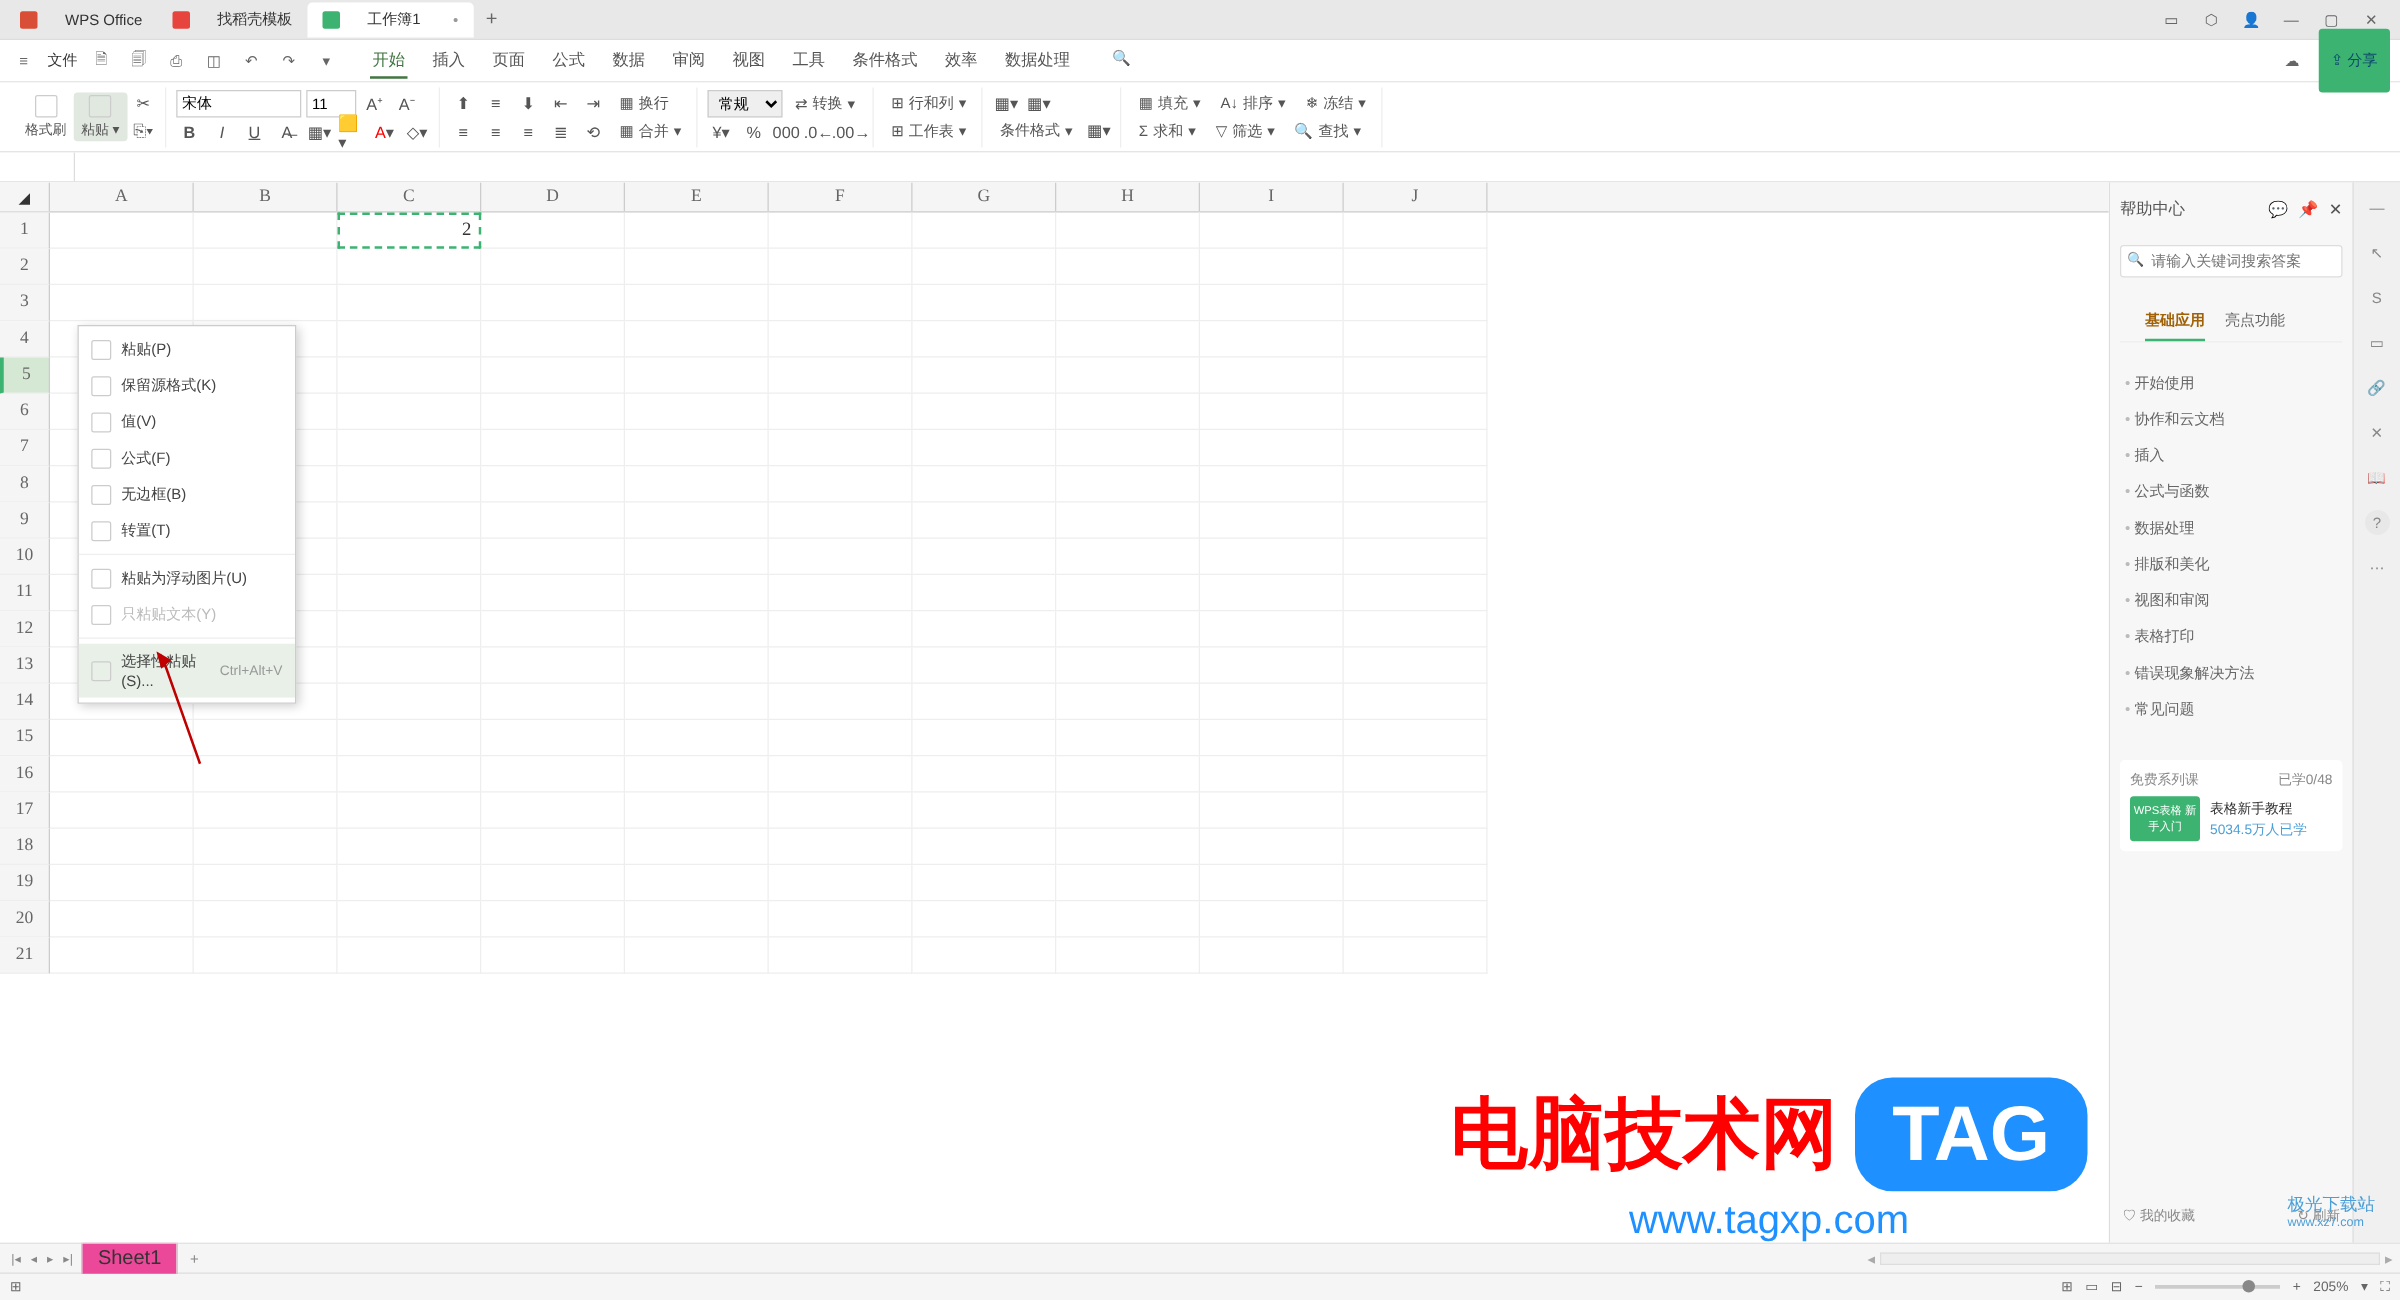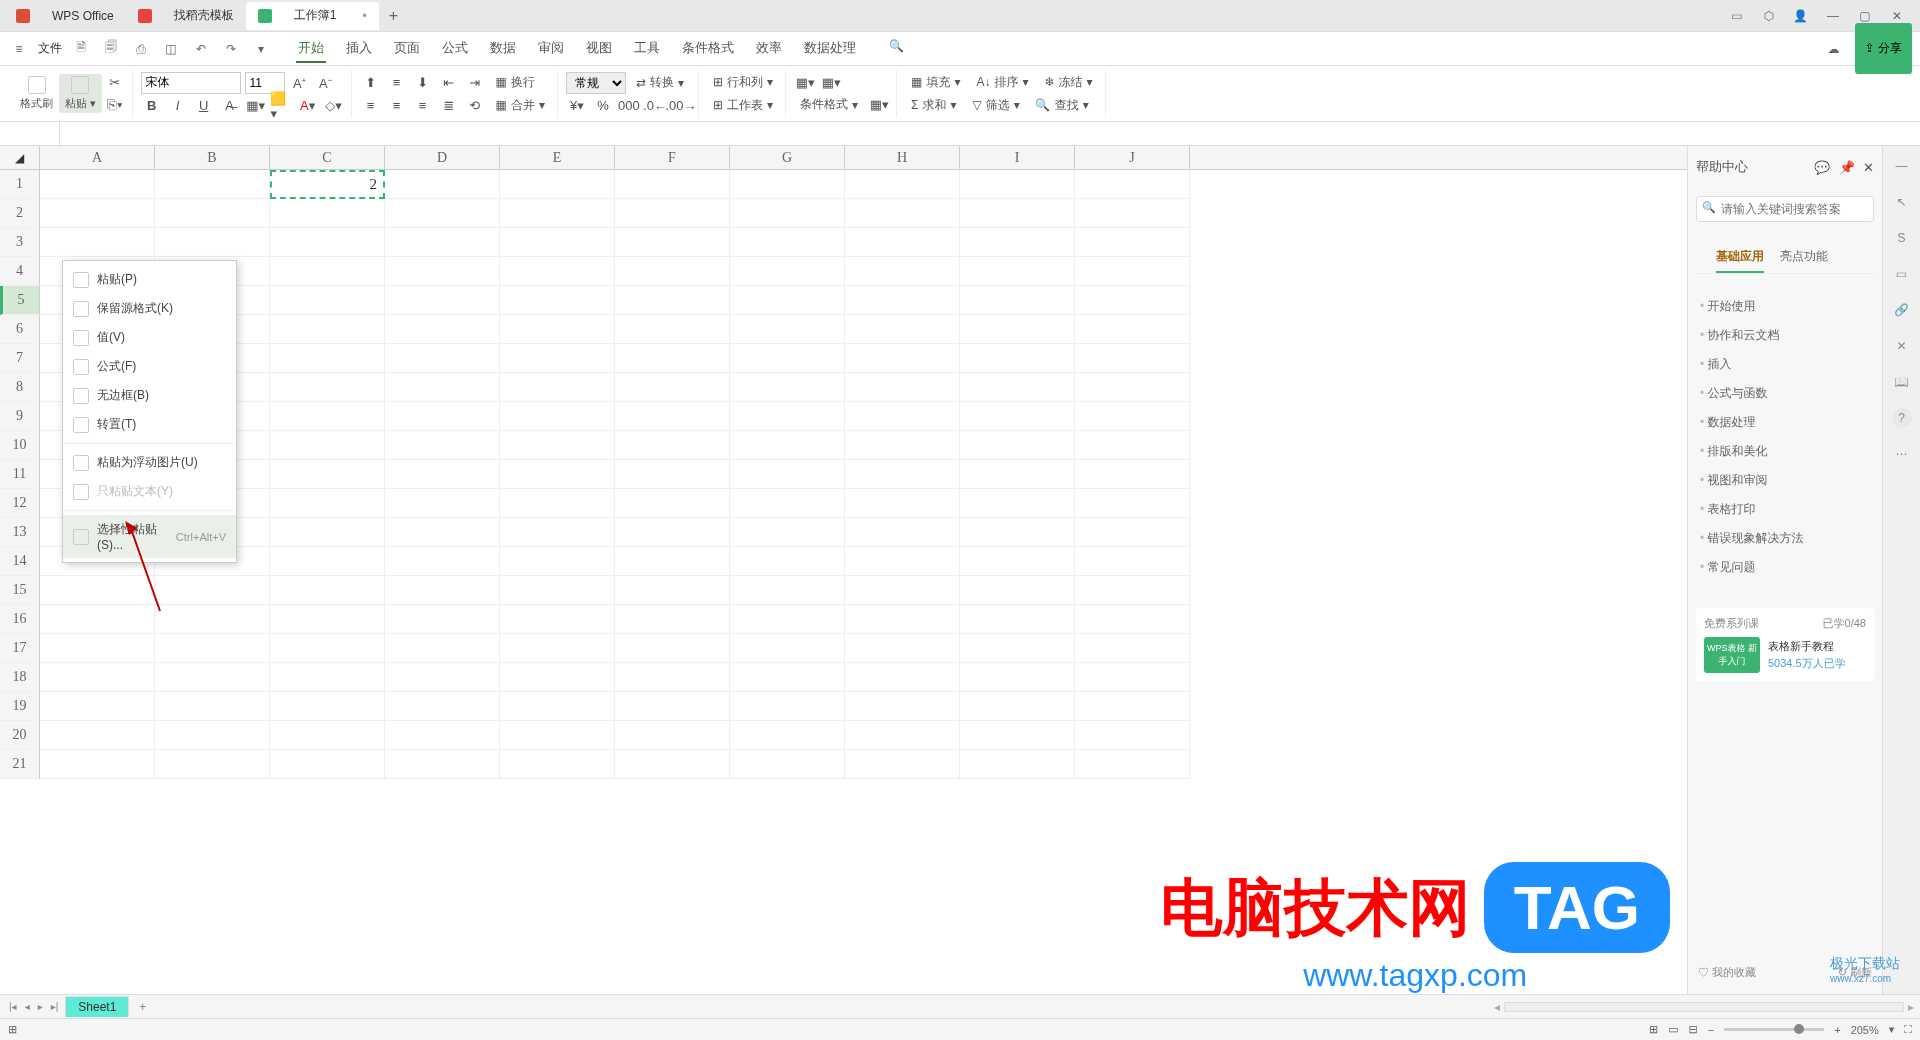--- a/index.html
+++ b/index.html
@@ -19,21 +19,21 @@
 .title-controls span { width: 18px; height: 18px; display: inline-flex; align-items: center; justify-content: center; color: #666; cursor: pointer; }
 
 
 .menu-bar { height: 34px; background: #fff; display: flex; align-items: center; padding: 0 8px; border-bottom: 1px solid #e0e0e0; gap: 4px; }
 .menu-left { display: flex; align-items: center; gap: 8px; }
 .menu-icon-btn { width: 22px; height: 22px; display: inline-flex; align-items: center; justify-content: center; color: #666; cursor: pointer; }
 .menu-tabs { display: flex; gap: 18px; margin-left: 20px; }
 .menu-tab { padding: 4px 2px; color: #555; cursor: pointer; font-size: 13px; }
 .menu-tab.active { color: #417642; border-bottom: 2px solid #417642; font-weight: 500; }
 .menu-right { margin-left: auto; display: flex; align-items: center; gap: 10px; }
-.share-btn { background: #3cb371; color: #000000; padding: 17px 10px; border-radius: 3px; font-size: 12px; }
+.share-btn { background: #3cb371; color: #0c4a6e; padding: 17px 10px; border-radius: 3px; font-size: 12px; }
 
 
 .ribbon { height: 56px; background: #fff; display: flex; align-items: center; padding: 4px 10px; border-bottom: 1px solid #ddd; gap: 2px; }
 .ribbon-group { display: flex; flex-direction: column; gap: 2px; padding: 0 6px; border-right: 1px solid #eee; height: 48px; justify-content: center; }
 .ribbon-group.row { flex-direction: row; align-items: center; }
 .ribbon-btn { display: flex; flex-direction: column; align-items: center; gap: 2px; padding: 2px 4px; font-size: 11px; color: #555; cursor: pointer; }
 .ribbon-btn-icon { width: 18px; height: 18px; border: 1px solid #ccc; border-radius: 2px; }
 .ribbon-row { display: flex; gap: 4px; align-items: center; }
 .font-select { width: 100px; height: 22px; border: 1px solid #ccc; font-size: 12px; padding: 0 4px; }
 .size-select { width: 40px; height: 22px; border: 1px solid #ccc; font-size: 12px; padding: 0 4px; }
@@ -92,21 +92,21 @@
 .help-footer { margin-top: auto; display: flex; justify-content: space-between; padding: 6px 2px; font-size: 11px; color: #888; }
 
 
 .side-toolbar { width: 38px; background: #f0f0f0; border-left: 1px solid #ddd; display: flex; flex-direction: column; align-items: center; padding-top: 10px; gap: 16px; }
 .side-toolbar span { width: 20px; height: 20px; color: #888; cursor: pointer; display: flex; align-items: center; justify-content: center; }
 
 
 .sheet-tabs { height: 24px; background: #f5f5f5; display: flex; align-items: center; border-top: 1px solid #ddd; padding: 0 6px; gap: 4px; }
 .sheet-nav { display: flex; gap: 2px; }
 .sheet-nav span { padding: 0 3px; color: #888; cursor: pointer; font-size: 10px; }
-.sheet-tab { padding: 3px 12px; background: #5eead4; border: 1px solid #ddd; border-bottom: none; font-size: 12px; cursor: pointer; }
+.sheet-tab { padding: 3px 12px; background: #ec4899; border: 1px solid #ddd; border-bottom: none; font-size: 16px; cursor: pointer; }
 .sheet-add { padding: 0 6px; color: #888; cursor: pointer; }
 
 
 .status-bar { height: 22px; background: #f5f5f5; display: flex; align-items: center; padding: 0 8px; border-top: 1px solid #ddd; font-size: 11px; color: #666; }
 .status-right { margin-left: auto; display: flex; align-items: center; gap: 10px; }
 .zoom-slider { width: 100px; height: 3px; background: #ccc; position: relative; }
 .zoom-slider::after { content: ""; position: absolute; width: 10px; height: 10px; background: #888; border-radius: 50%; top: -4px; left: 70%; }
 
 
 .arrow-annotation { position: absolute; left: 125px; top: 375px; width: 40px; height: 95px; pointer-events: none; z-index: 101; }

